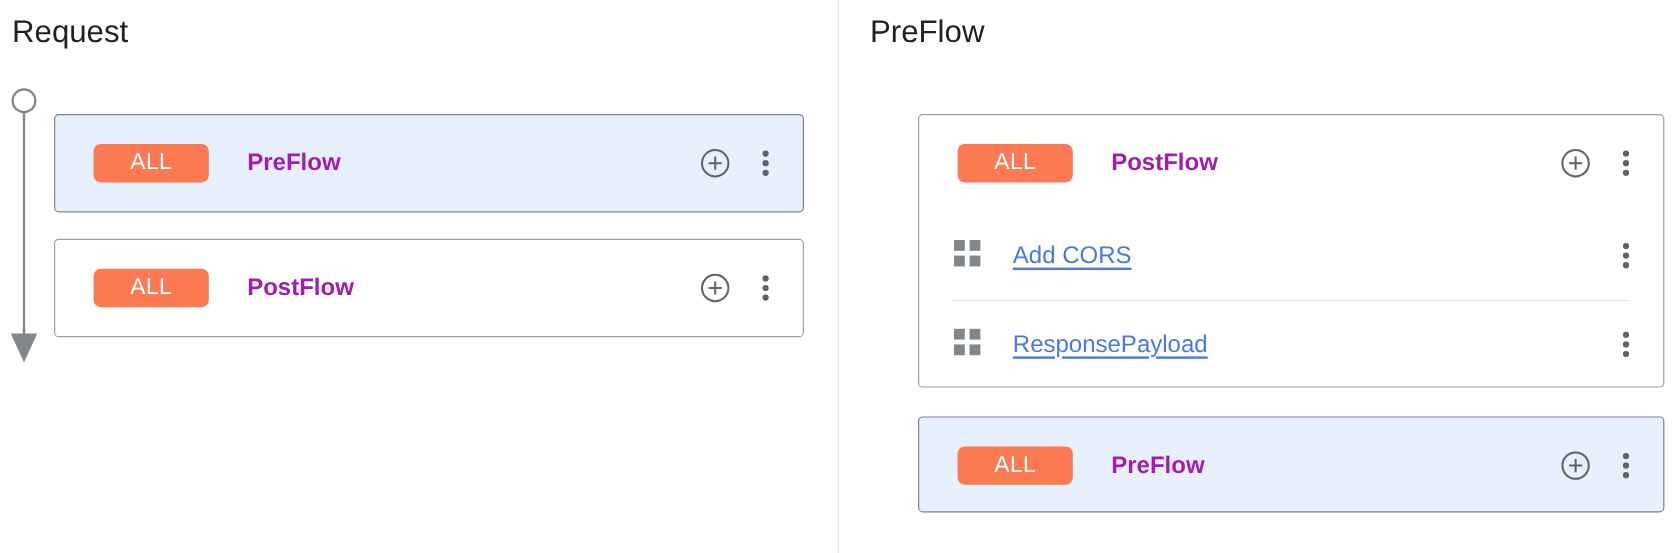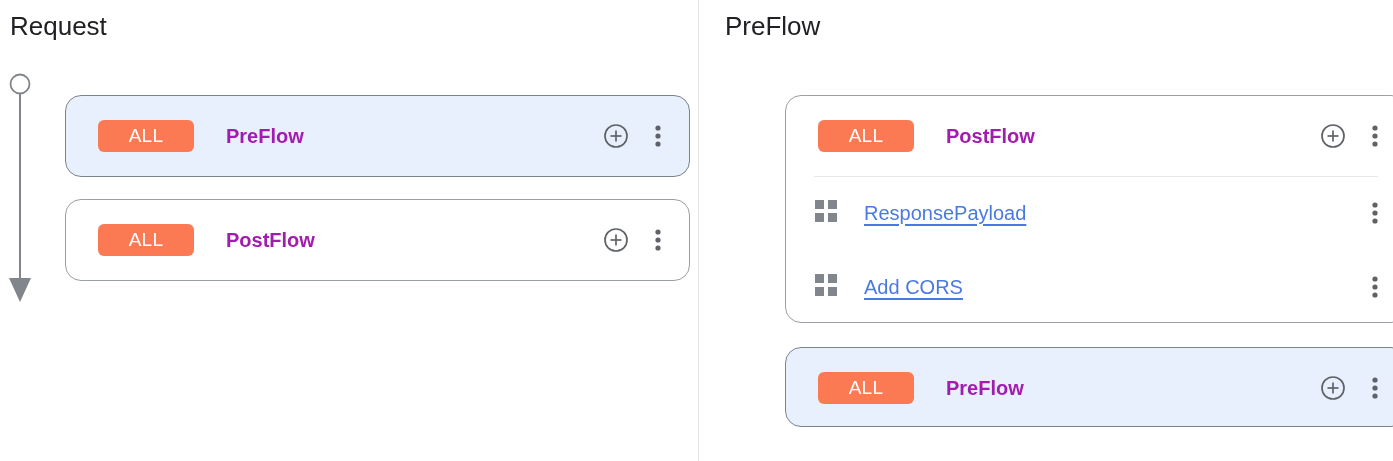--- a/index.html
+++ b/index.html
@@ -57,22 +57,21 @@
   #request-rail  { left: 5px;  top: 70px;  height: 240px; }
 
   .rail svg { display: block; overflow: visible; }
 
   
   .card {
     position: absolute;
     box-sizing: border-box;
     background: #ffffff;
     border: 1px solid #9aa0a6;
-    border-radius: 16px;
-    margin-left: 20px;
+    border-radius: 4px;
   }
   .card.selected {
     background: #e8f0fe;
     border-color: #7b848c;
   }
 
   .flow-row {
     display: flex;
     align-items: center;
     height: 80px;
@@ -248,49 +247,49 @@
             <svg width="6" height="24" viewBox="0 0 6 24">
               <circle cx="3" cy="4" r="2.6" fill="#5f6368"></circle>
               <circle cx="3" cy="12" r="2.6" fill="#5f6368"></circle>
               <circle cx="3" cy="20" r="2.6" fill="#5f6368"></circle>
             </svg>
           </button>
         </span>
       </div>
 
       <div class="policy-row">
+        <span class="grid-icon">
+          <svg width="24" height="24" viewBox="0 0 24 24">
+            <rect x="1" y="1" width="9" height="9" fill="#80868b"></rect>
+            <rect x="14" y="1" width="9" height="9" fill="#80868b"></rect>
+            <rect x="1" y="14" width="9" height="9" fill="#80868b"></rect>
+            <rect x="14" y="14" width="9" height="9" fill="#80868b"></rect>
+          </svg>
+        </span>
+        <a class="policy-link">Add CORS</a>
+        <button class="icon-btn kebab">
+          <svg width="6" height="24" viewBox="0 0 6 24">
+            <circle cx="3" cy="4" r="2.6" fill="#5f6368"></circle>
+            <circle cx="3" cy="12" r="2.6" fill="#5f6368"></circle>
+            <circle cx="3" cy="20" r="2.6" fill="#5f6368"></circle>
+          </svg>
+        </button>
+      </div>
+
+      <div class="policy-row">
         <span class="row-sep"></span>
         <span class="grid-icon">
           <svg width="24" height="24" viewBox="0 0 24 24">
             <rect x="1" y="1" width="9" height="9" fill="#80868b"></rect>
             <rect x="14" y="1" width="9" height="9" fill="#80868b"></rect>
             <rect x="1" y="14" width="9" height="9" fill="#80868b"></rect>
             <rect x="14" y="14" width="9" height="9" fill="#80868b"></rect>
           </svg>
         </span>
         <a class="policy-link">ResponsePayload</a>
-        <button class="icon-btn kebab">
-          <svg width="6" height="24" viewBox="0 0 6 24">
-            <circle cx="3" cy="4" r="2.6" fill="#5f6368"></circle>
-            <circle cx="3" cy="12" r="2.6" fill="#5f6368"></circle>
-            <circle cx="3" cy="20" r="2.6" fill="#5f6368"></circle>
-          </svg>
-        </button>
-      </div>
-
-      <div class="policy-row">
-        <span class="grid-icon">
-          <svg width="24" height="24" viewBox="0 0 24 24">
-            <rect x="1" y="1" width="9" height="9" fill="#80868b"></rect>
-            <rect x="14" y="1" width="9" height="9" fill="#80868b"></rect>
-            <rect x="1" y="14" width="9" height="9" fill="#80868b"></rect>
-            <rect x="14" y="14" width="9" height="9" fill="#80868b"></rect>
-          </svg>
-        </span>
-        <a class="policy-link">Add CORS</a>
         <button class="icon-btn kebab">
           <svg width="6" height="24" viewBox="0 0 6 24">
             <circle cx="3" cy="4" r="2.6" fill="#5f6368"></circle>
             <circle cx="3" cy="12" r="2.6" fill="#5f6368"></circle>
             <circle cx="3" cy="20" r="2.6" fill="#5f6368"></circle>
           </svg>
         </button>
       </div>
 
     </div>

